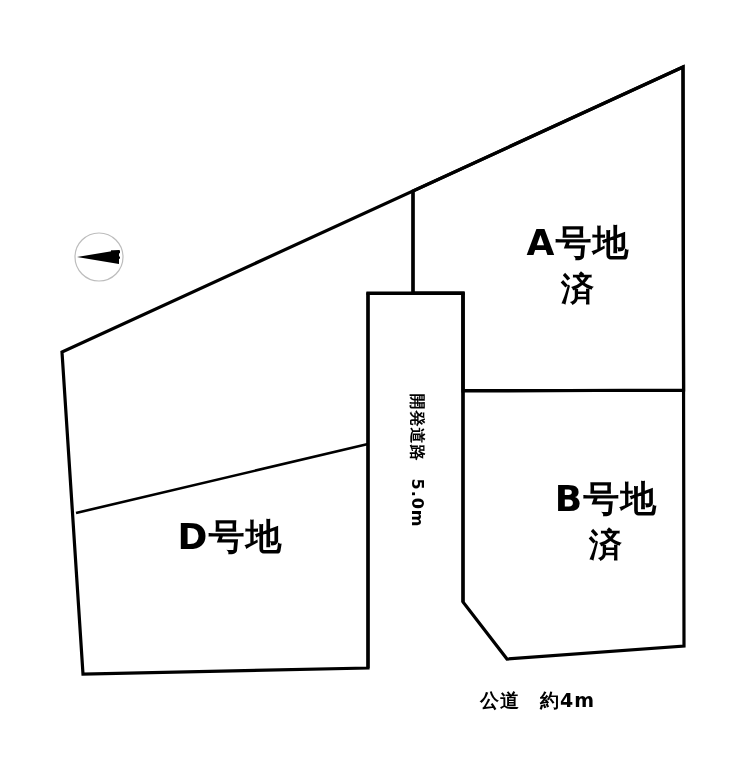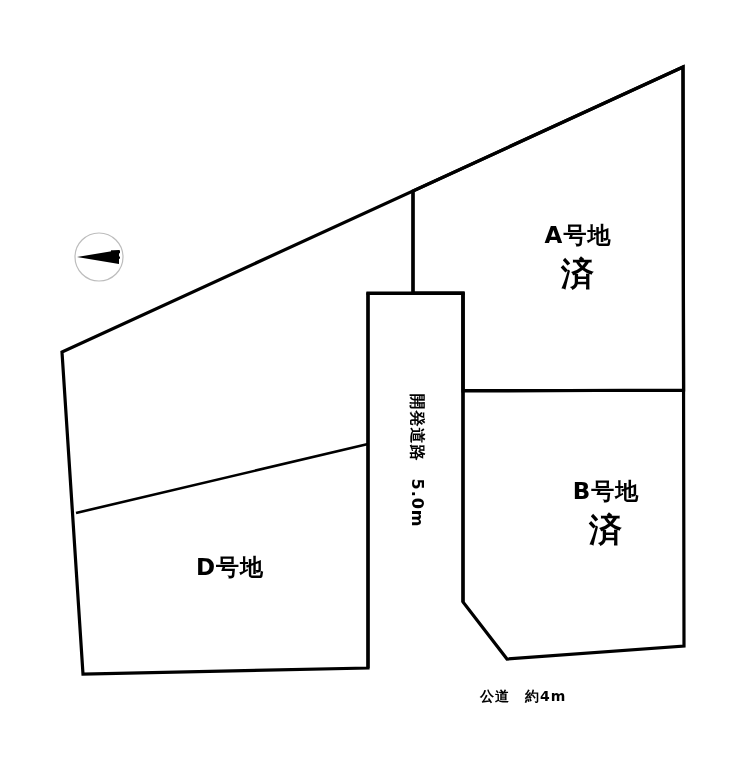--- a/index.html
+++ b/index.html
@@ -33,21 +33,21 @@
     position: absolute;
     font-family: "DejaVu Sans", "Liberation Sans", sans-serif;
     font-weight: bold;
     color: #000000;
     white-space: nowrap;
     letter-spacing: 1px;
     line-height: 1.18;
     text-align: center;
   }
   .label-main {
-    font-size: 23px;
+    font-size: 36px;
     display: block;
   }
   .label-sub {
     font-size: 33px;
     display: block;
     margin-top: 6px;
   }
   #label-a {
     left: 508px;
     top: 222px;
@@ -58,21 +58,21 @@
     top: 478px;
     width: 140px;
   }
   #label-c {
     left: 145px;
     top: 348px;
     width: 140px;
   }
   #label-d {
     left: 160px;
-    top: 554px;
+    top: 516px;
     width: 140px;
     text-align: center;
   }
   #label-road {
     position: absolute;
     left: 369px;
     top: 430px;
     width: 94px;
     text-align: center;
     font-family: "DejaVu Sans", "Liberation Sans", sans-serif;
@@ -83,21 +83,21 @@
     letter-spacing: 1px;
     transform: rotate(90deg);
     transform-origin: 50% 50%;
   }
   #label-public-road {
     position: absolute;
     left: 480px;
     top: 688px;
     font-family: "DejaVu Sans", "Liberation Sans", sans-serif;
     font-weight: bold;
-    font-size: 14px;
+    font-size: 19px;
     color: #000000;
     white-space: nowrap;
     letter-spacing: 1px;
   }
   #compass {
     position: absolute;
     left: 73px;
     top: 231px;
     width: 52px;
     height: 52px;

